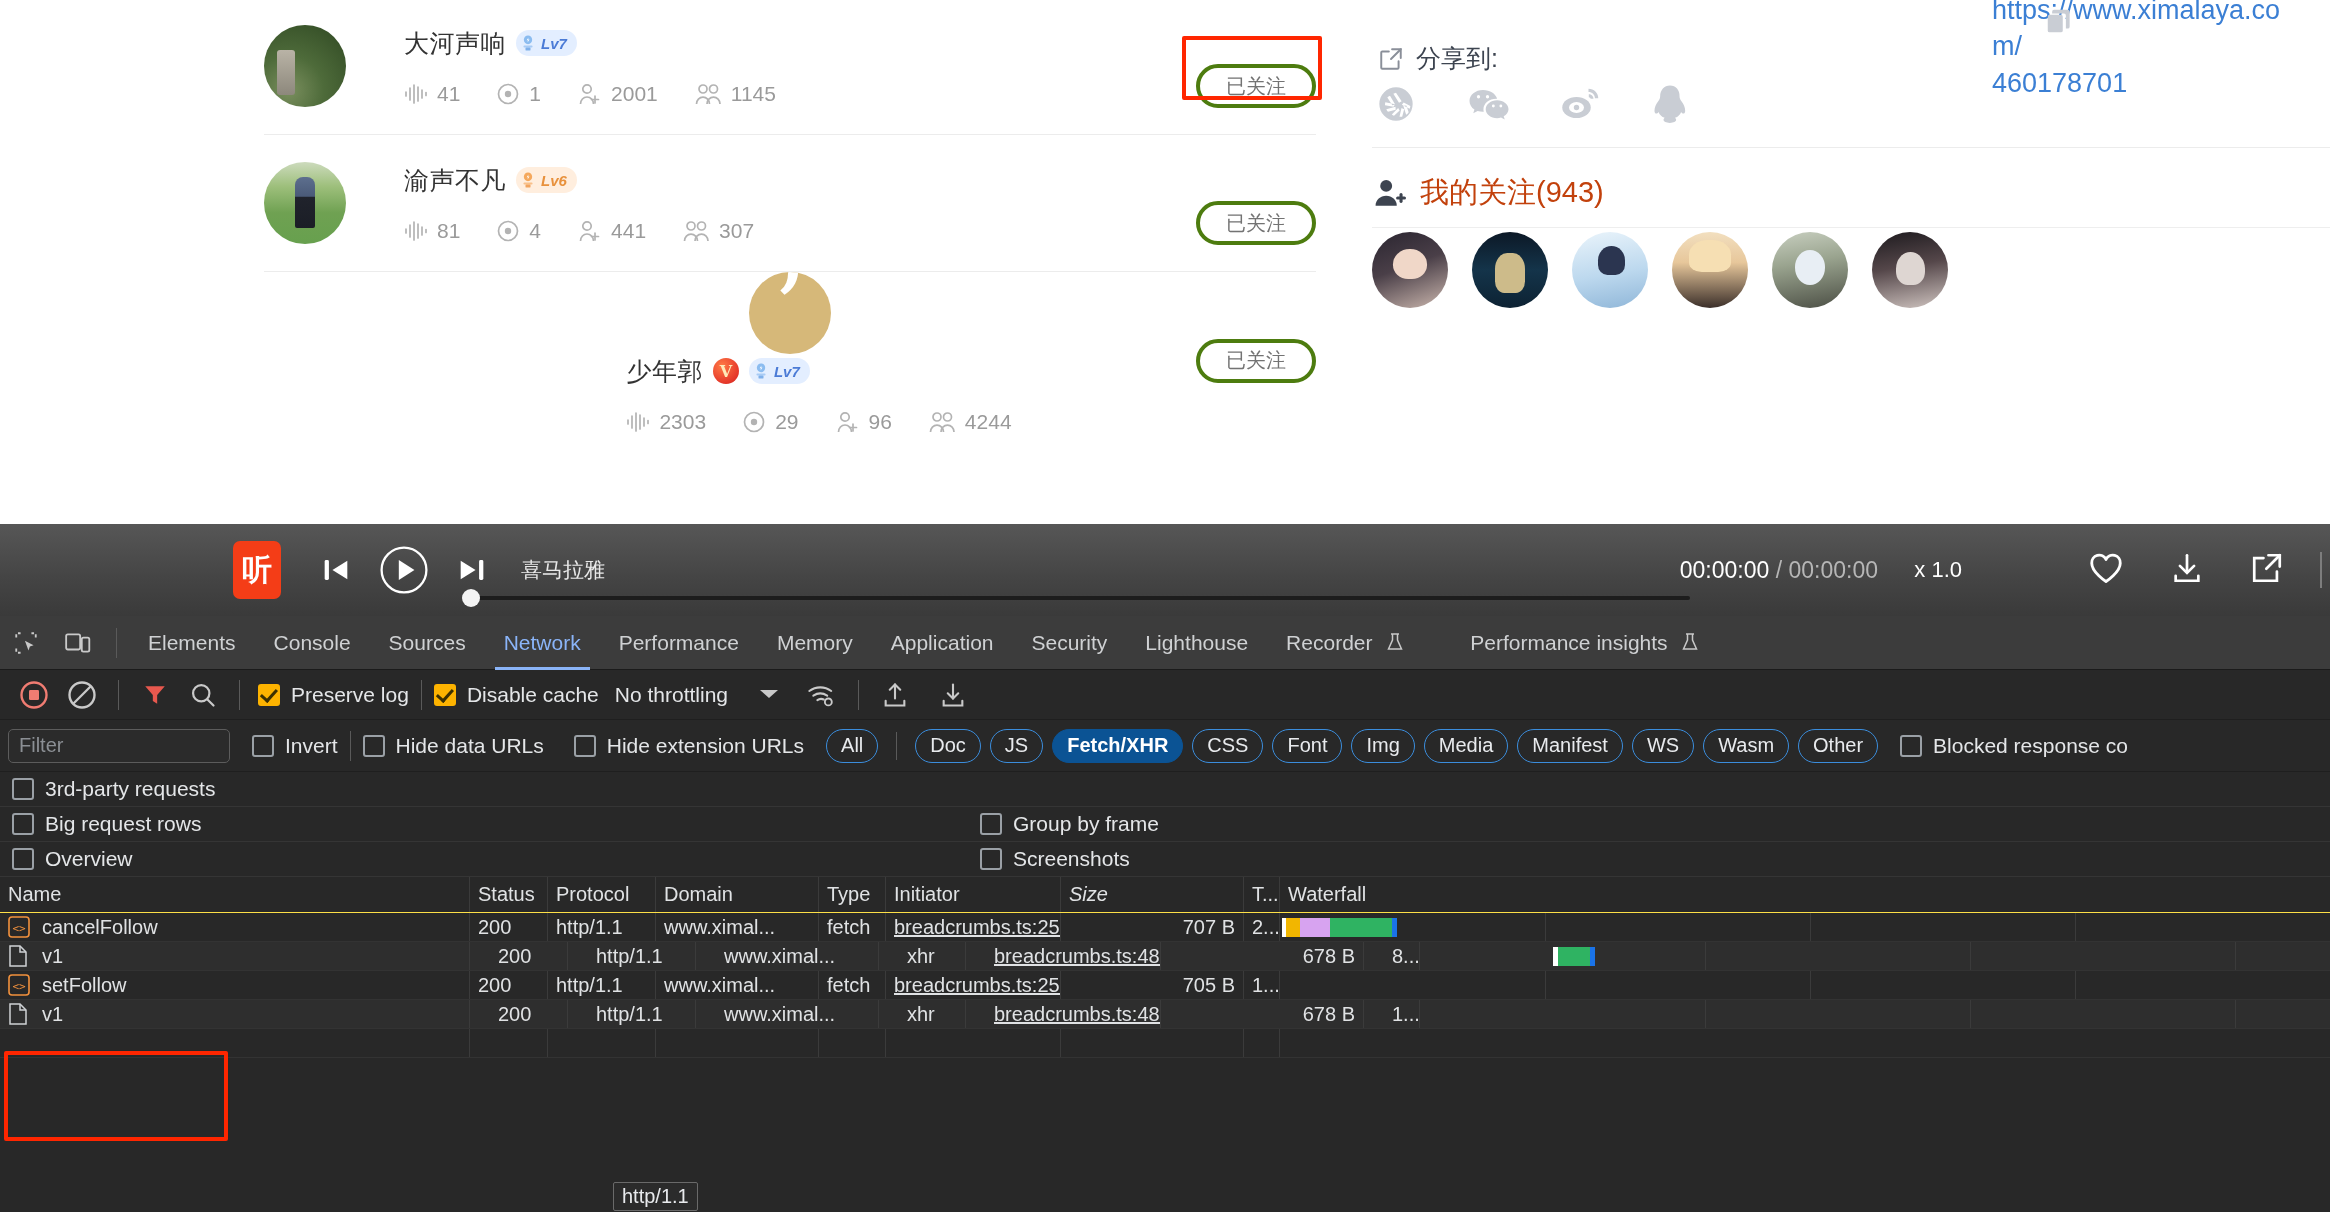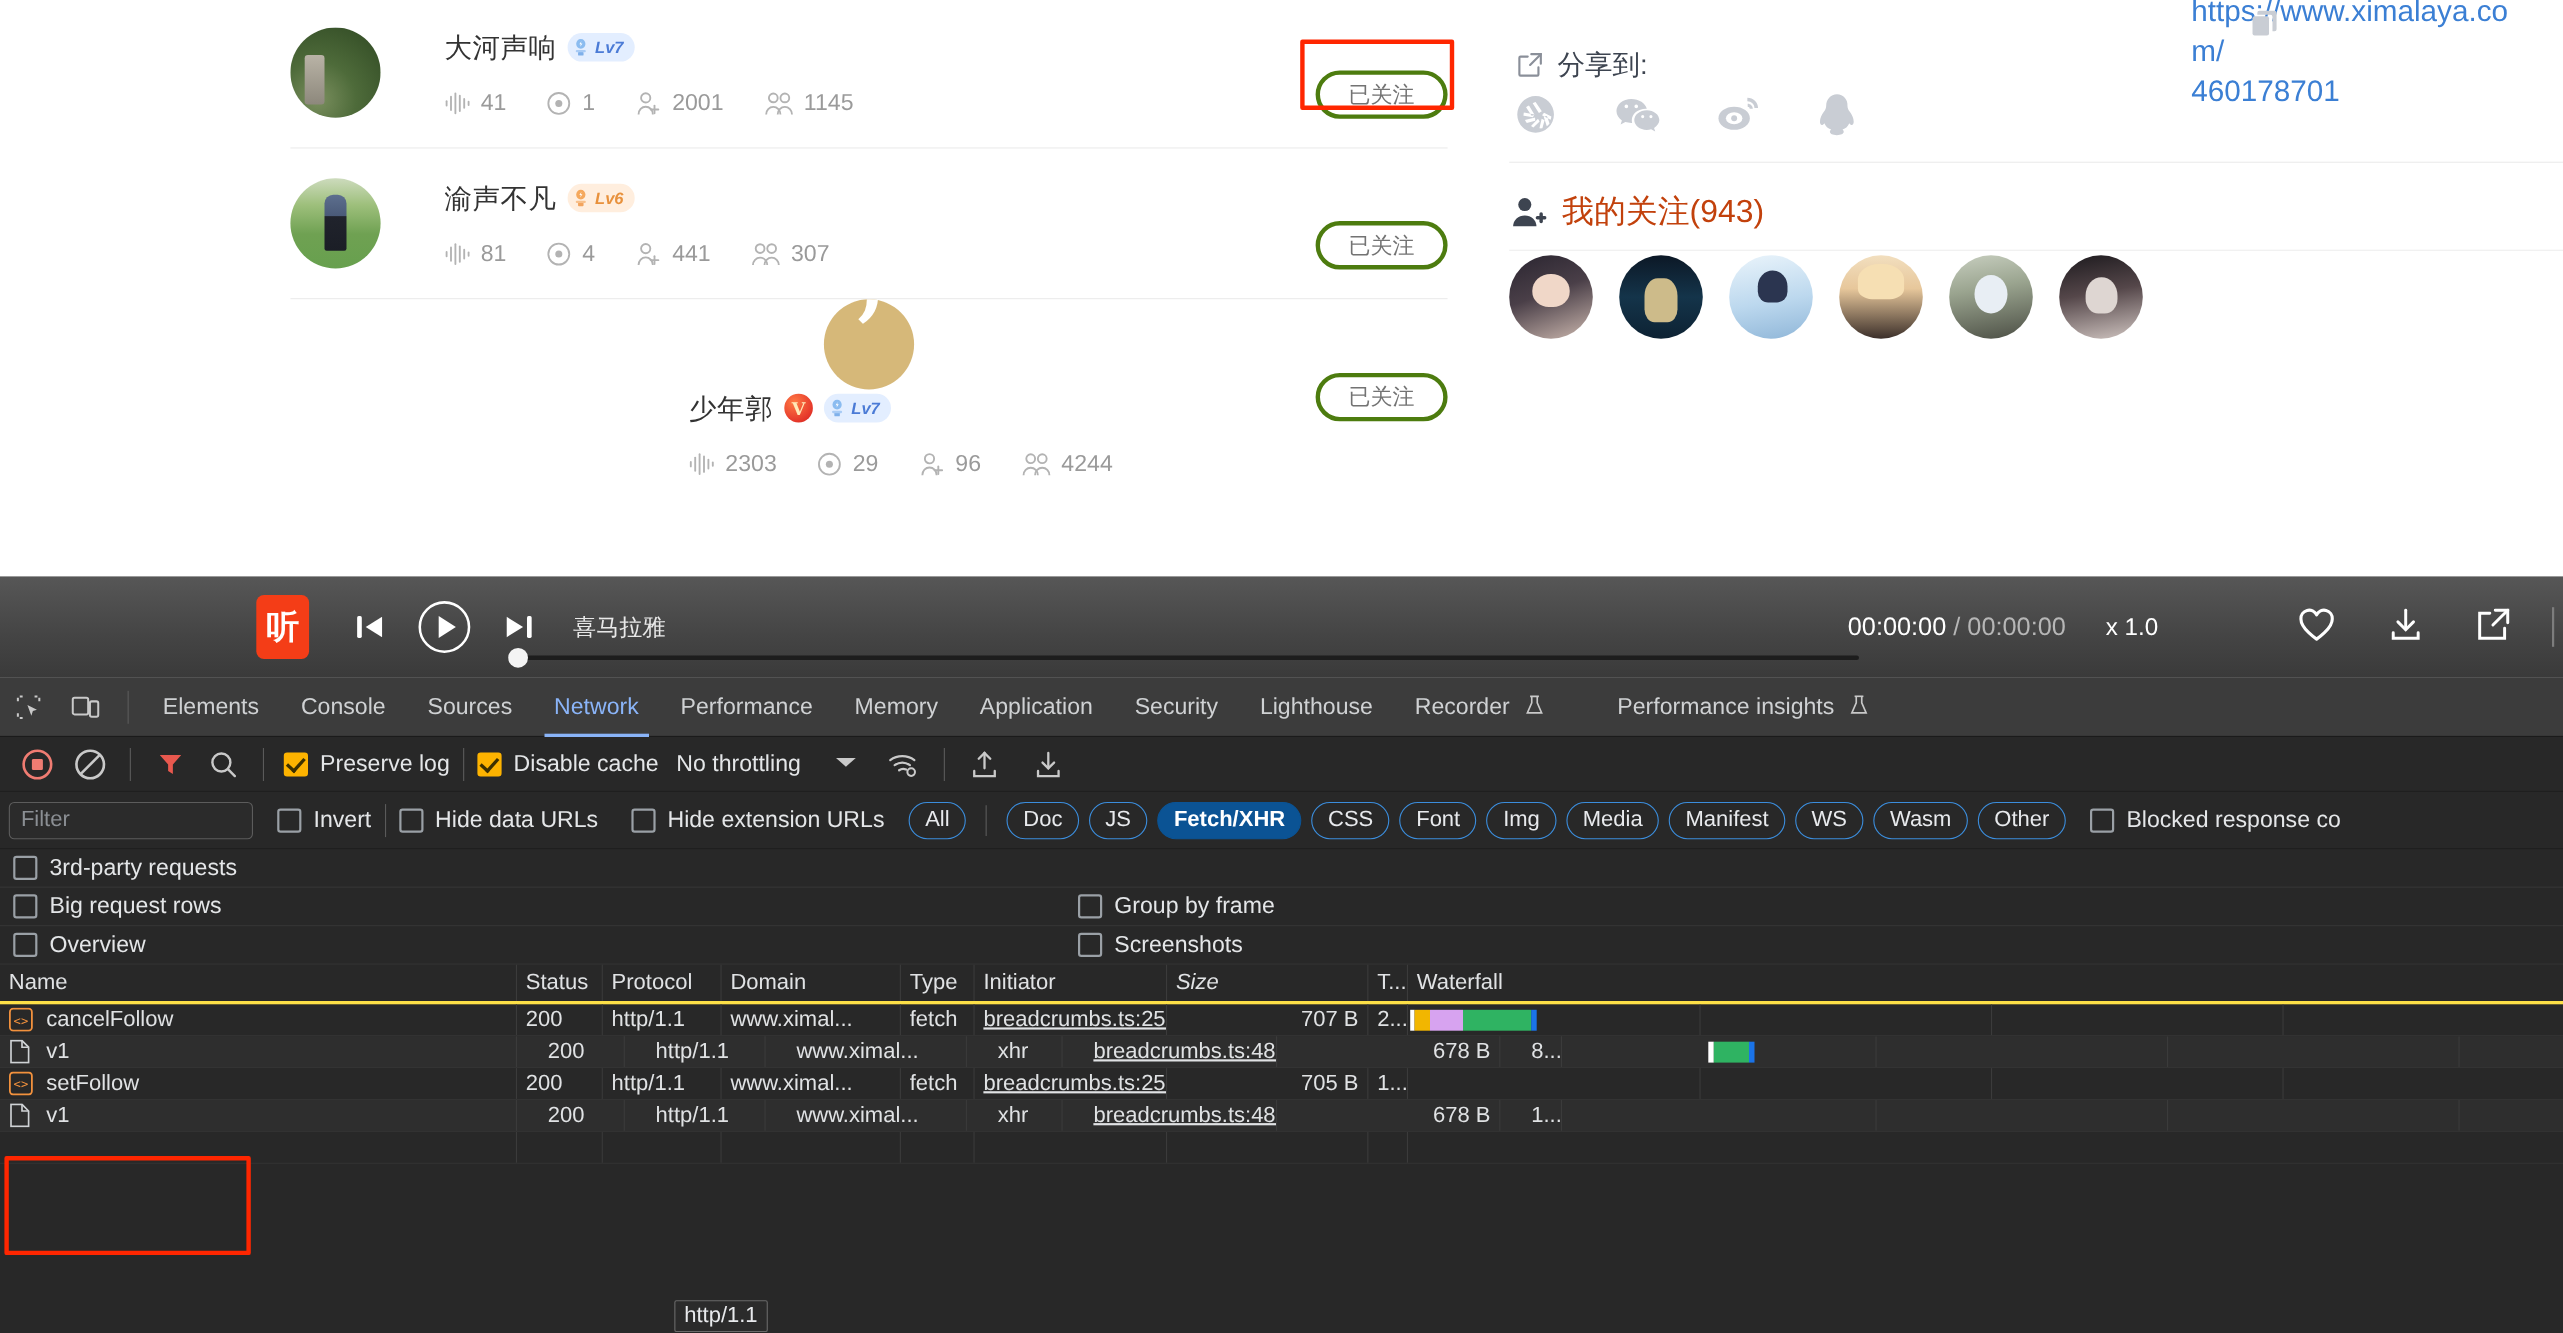--- a/index.html
+++ b/index.html
@@ -242,21 +242,21 @@
   .dt-optrow {
     height: 35px; display: flex; align-items: center; padding-left: 8px;
     border-bottom: 1px solid #353535;
   }
   .opt-right { position: absolute; left: 980px; }
 
   
   .net-table { width: 100%; }
   .net-head {
     display: flex; height: 36px; align-items: center;
-    background: #282828; border-bottom: 3px solid #fde047;
+    background: #282828; border-bottom: 1px solid #fde047;
     color: #e0e2e4; font-size: 20px;
   }
   .net-row {
     display: flex; height: 29px; align-items: center;
     border-bottom: 1px solid #333333; font-size: 20px; color: #e0e2e4;
   }
   .net-row.alt { background: #2e2e2e; gap: 20px; }
   .c { padding: 0 8px; overflow: hidden; white-space: nowrap; border-right: 1px solid #3b3b3b; height: 100%; display:flex; align-items:center; }
   .c-name { width: 470px; }
   .c-status { width: 78px; }

